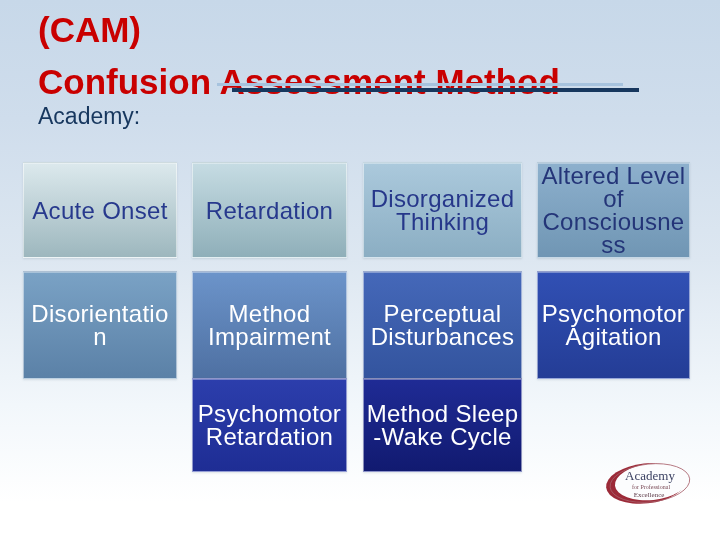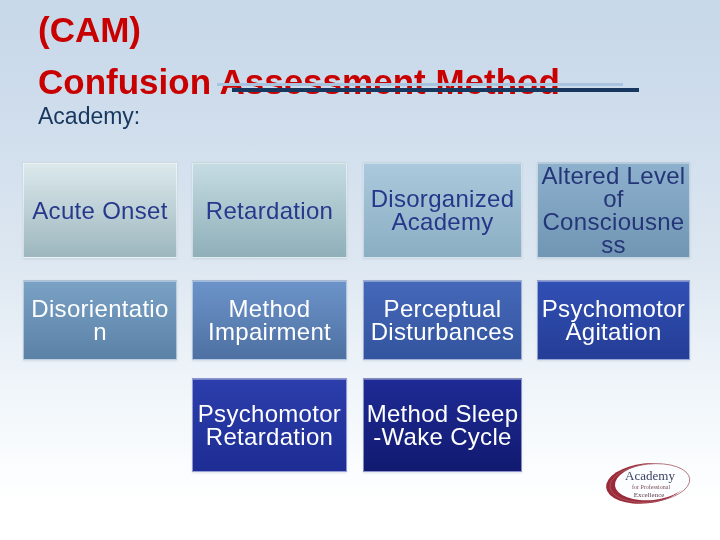--- a/index.html
+++ b/index.html
@@ -22,21 +22,21 @@
     font-size:23px;line-height:30px;font-weight:400;
     color:var(--subtitle-navy,#17375E);
   }
   .card{
     position:absolute;display:flex;align-items:center;justify-content:center;
     text-align:center;white-space:pre-line;
     font-weight:normal;font-size:24px;line-height:23px;letter-spacing:.3px;
     border:1px solid rgba(255,255,255,.5);box-sizing:border-box;
     box-shadow:inset 0 1px 0 rgba(255,255,255,.35), 0 1px 2px rgba(90,110,130,.18);
   }
-  .r1{top:162px;height:96px}.r2{top:280px;height:80px}.r3{top:378px;height:94px}
+  .r1{top:162px;height:96px}.r2{top:271px;height:108px}.r3{top:378px;height:94px}
   .c1{left:23px;width:154px}.c2{left:192px;width:155px}.c3{left:363px;width:159px}.c4{left:537px;width:153px}
   .logo{position:absolute;left:604px;top:458px;width:92px;height:52px;}
 </style>
 </head>
 <body>
 
 <div class="slide">
 
   <h1 class="title">
     <span>(CAM)</span>
@@ -45,21 +45,21 @@
 
   <div class="rule rule-light"></div>
   <div class="rule rule-dark"></div>
 
   <h2 class="subtitle">Academy:</h2>
 
   <div>
     <div class="card r1 c1" style="background: linear-gradient(rgb(220, 233, 237) 0%, rgb(157, 183, 190) 100%); color: rgb(39, 57, 141);">Acute Onset</div>
     <div class="card r1 c2" style="background: linear-gradient(rgb(198, 220, 227) 0%, rgb(143, 175, 185) 100%); color: rgb(39, 57, 141);">Retardation</div>
     <div class="card r1 c3" style="background: linear-gradient(rgb(171, 201, 220) 0%, rgb(139, 174, 195) 100%); color: rgb(38, 55, 138);">Disorganized
-Academy</div>
+Thinking</div>
     <div class="card r1 c4" style="background: linear-gradient(rgb(141, 176, 205) 0%, rgb(112, 150, 180) 100%); color: rgb(36, 53, 120);">Altered Level
 of
 Consciousne
 ss</div>
     <div class="card r2 c1" style="background: linear-gradient(rgb(122, 162, 197) 0%, rgb(91, 129, 167) 100%); color: rgb(255, 255, 255);">Disorientatio
 n</div>
     <div class="card r2 c2" style="background: linear-gradient(rgb(108, 148, 202) 0%, rgb(78, 112, 162) 100%); color: rgb(255, 255, 255);">Method
 Impairment</div>
     <div class="card r2 c3" style="background: linear-gradient(rgb(69, 104, 185) 0%, rgb(51, 84, 158) 100%); color: rgb(255, 255, 255);">Perceptual
 Disturbances</div>

